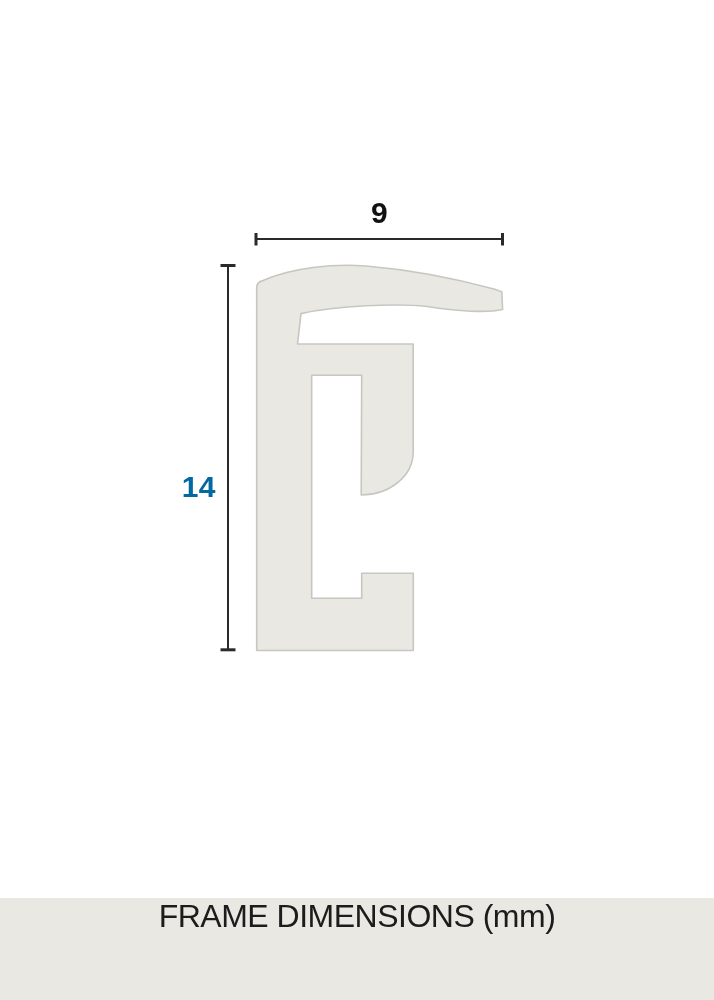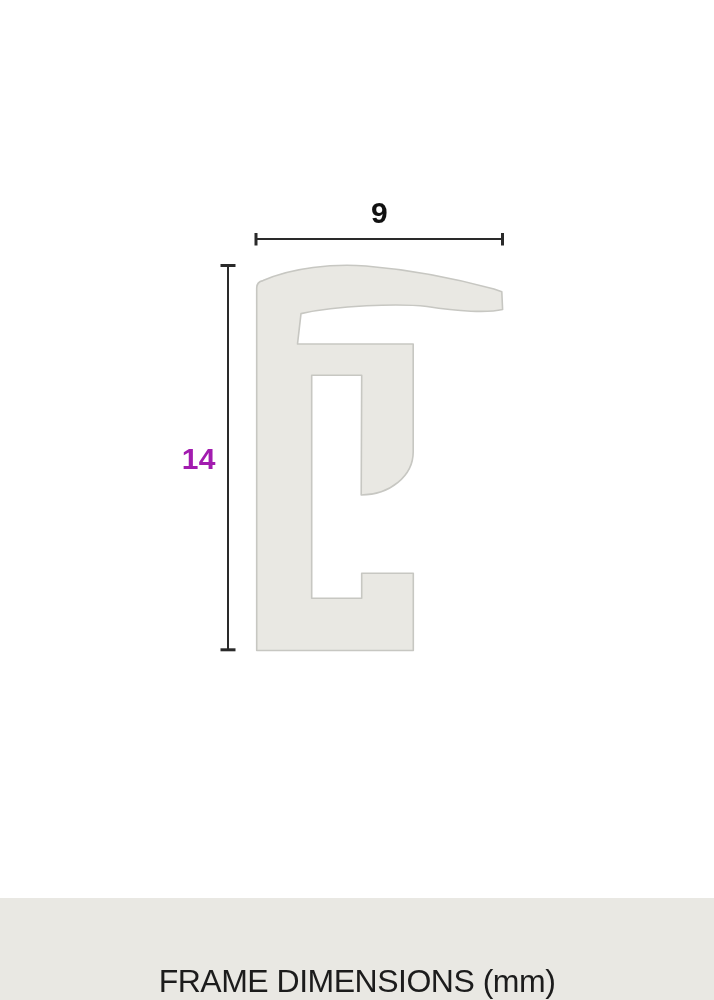--- a/index.html
+++ b/index.html
@@ -47,21 +47,21 @@
     width: 106px;
     text-align: right;
   }
   .footer-bar {
     position: absolute;
     left: 0;
     top: 898px;
     width: 714px;
     height: 102px;
     display: flex;
-    align-items: flex-end;
+    align-items: flex-start;
     justify-content: center;
   }
   .footer-title {
     font-size: 32px;
     font-weight: 400;
     letter-spacing: -0.5px;
     white-space: nowrap;
   }
 </style>
 </head>
@@ -101,19 +101,19 @@
 
     <g fill="none" style="stroke: rgb(42, 42, 42);">
       <line x1="228" y1="265" x2="228" y2="650.5" stroke-width="2"></line>
       <line x1="220.5" y1="265.5" x2="235.5" y2="265.5" stroke-width="3"></line>
       <line x1="220.5" y1="649.8" x2="235.5" y2="649.8" stroke-width="3"></line>
     </g>
   </svg>
 
   <div class="dim-label width" style="color: rgb(17, 17, 17);">9</div>
 
-  <div class="dim-label height" style="color: #a21caf;">14</div>
+  <div class="dim-label height" style="color: #0369a1; margin-top: 28px;">14</div>
 
   <div class="footer-bar" style="background: rgb(233, 232, 227); color: rgb(28, 28, 28);">
     <span class="footer-title">FRAME DIMENSIONS (mm)</span>
   </div>
 
 </div>
 
 </body></html>

